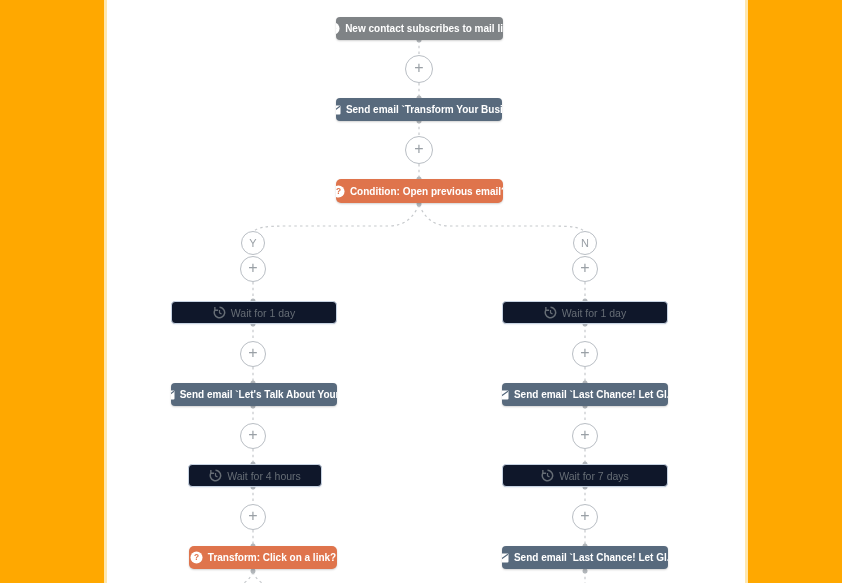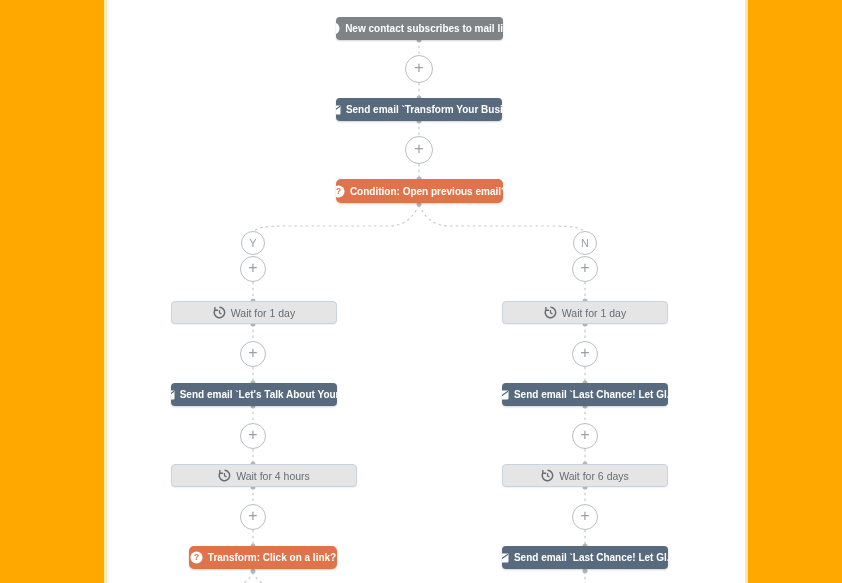--- a/index.html
+++ b/index.html
@@ -22,21 +22,21 @@
     border-radius:4px; padding:0 6px;
     font-size:10px; white-space:nowrap; overflow:hidden;
     cursor:pointer;
   }
   .node .lbl { white-space:nowrap; }
   .node.colored { color:#ffffff; font-weight:bold; box-shadow:0 1px 2px rgba(0,0,0,.18); }
   .node.trigger   { background:#7f8386; }
   .node.email     { background:#586a7d; }
   .node.condition { background:#df744c; border-radius:5px; }
   .node.wait {
-    background:#e5e5e5; border:1px solid #c7d3e2; color:#666d75;
+    background:#0f172a; border:1px solid #c7d3e2; color:#666d75;
     font-size:10.5px; box-shadow:0 1px 1px rgba(120,140,170,.12);
   }
   .node .ic { display:flex; align-items:center; }
   .circle {
     position:absolute; border-radius:50%;
     background:#ffffff; border:1px solid #b9bec4; color:#9aa0a6;
     display:flex; align-items:center; justify-content:center;
   }
   .plus { font-size:16px; font-weight:400; line-height:1; cursor:pointer; padding-bottom:2px; }
   .yn   { font-size:11px; cursor:default; }
@@ -175,21 +175,21 @@
         <path d="M1 1.2 L7 5.6 L13 1.2" fill="none" stroke="#586a7d" stroke-width="1.2"></path>
       </svg>
   </span>
   <span class="lbl">Send email `Let's Talk About Your...</span>
 </div>
 
 <div class="circle plus" style="left:240px;top:423px;width:26px;height:26px">
     <span>+</span>
   </div>
 
-<div class="node wait" style="left:171px;top:464px;width:186px">
+<div class="node wait" style="left:188px;top:464px;width:134px">
   <span class="ic">
     <svg width="13" height="13" viewBox="0 0 14 14" stroke="#666d75">
         <path d="M7 1.4 a5.6 5.6 0 1 1 -5 3" fill="none" stroke-width="1.6"></path>
         <path d="M2 1.1 V4.6 H5.5" fill="none" stroke-width="1.5"></path>
         <path d="M7 4.4 V7.4 L9.2 8.6" fill="none" stroke-width="1.3"></path>
       </svg>
   </span>
   <span class="lbl">Wait for 4 hours</span>
 </div>
 
@@ -237,21 +237,21 @@
   </div>
 
 <div class="node wait" style="left:502px;top:464px;width:166px">
   <span class="ic">
     <svg width="13" height="13" viewBox="0 0 14 14" stroke="#666d75">
         <path d="M7 1.4 a5.6 5.6 0 1 1 -5 3" fill="none" stroke-width="1.6"></path>
         <path d="M2 1.1 V4.6 H5.5" fill="none" stroke-width="1.5"></path>
         <path d="M7 4.4 V7.4 L9.2 8.6" fill="none" stroke-width="1.3"></path>
       </svg>
   </span>
-  <span class="lbl">Wait for 6 days</span>
+  <span class="lbl">Wait for 7 days</span>
 </div>
 
 <div class="circle plus" style="left:572px;top:504px;width:26px;height:26px">
     <span>+</span>
   </div>
 
 <div class="node email colored" style="left:502px;top:546px;width:166px">
   <span class="ic">
     <svg width="14" height="10" viewBox="0 0 14 10">
         <rect x="0.5" y="0.5" width="13" height="9" rx="1" fill="#fff"></rect>

